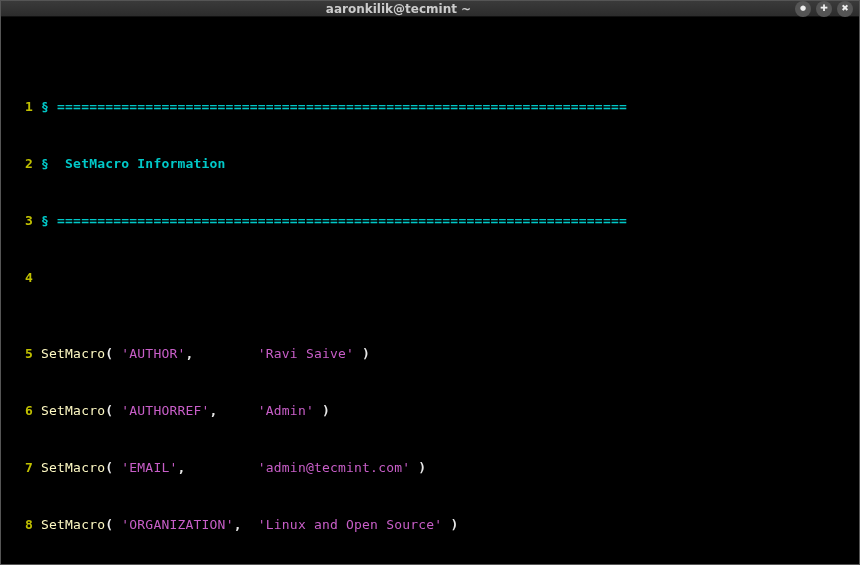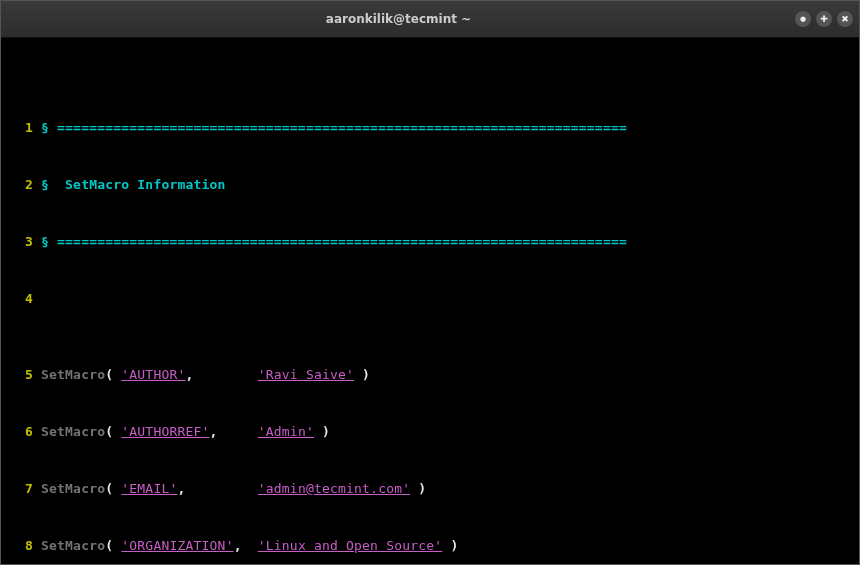--- a/index.html
+++ b/index.html
@@ -14,21 +14,21 @@
   }
   .window {
     border: 1px solid #555;
     width: 860px;
     height: 565px;
     background: #000;
     display: flex;
     flex-direction: column;
   }
   .titlebar {
-    height: 37px;
+    height: 16px;
     background: linear-gradient(#3a3a3a, #2c2c2c);
     display: flex;
     align-items: center;
     padding: 0 6px;
     color: #ccc;
     font-family: "DejaVu Sans", sans-serif;
     font-size: 12px;
     border-bottom: 1px solid #111;
   }
   .titlebar .title {
@@ -62,22 +62,22 @@
   .ln {
     color: #c0c000;
     width: 26px;
     text-align: right;
     margin-right: 8px;
     font-weight: bold;
     flex-shrink: 0;
   }
   .content { flex: 1; }
   .cyan { color: #00c8c8; font-weight: bold; }
-  .green { color: #737373; font-weight: bold; }
-  .mag { color: #c85ec8; text-decoration: underline; }
+  .green { color: #fef9c3; font-weight: normal; }
+  .mag { color: #c85ec8; }
   .whiteb { color: #e8e8e8; font-weight: bold;}
 </style>
 </head>
 <body>
 
 <div class="window">
   <div class="titlebar">
     <span class="title">aaronkilik@tecmint ~</span>
     <span class="wbtn">
         <span style="font-size:7px">●</span>

